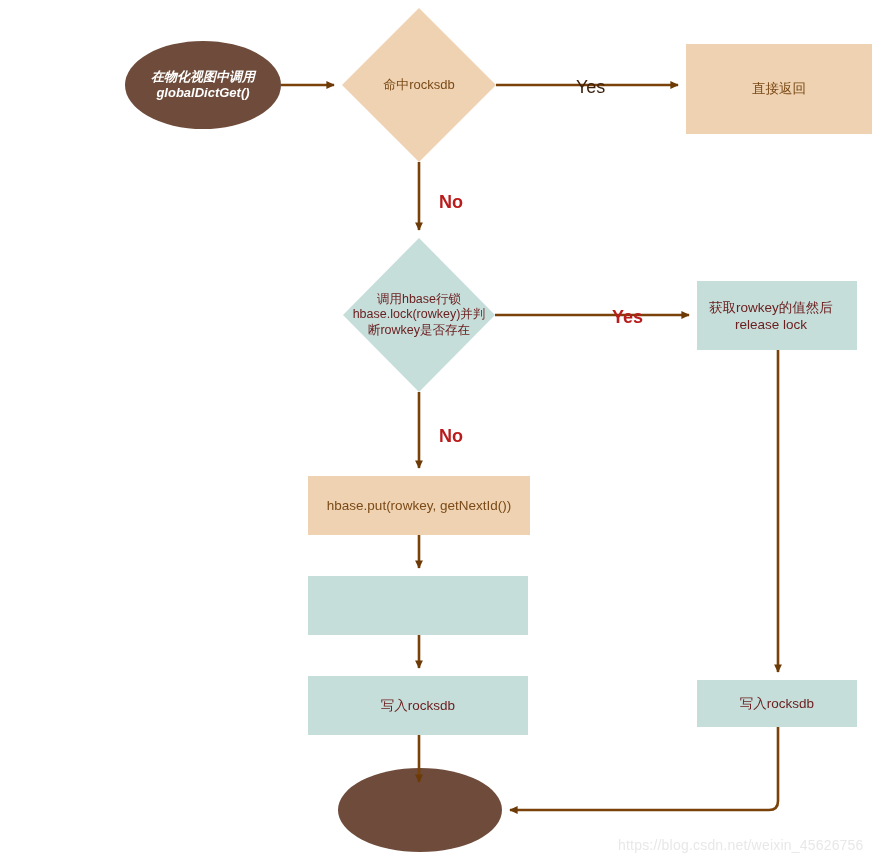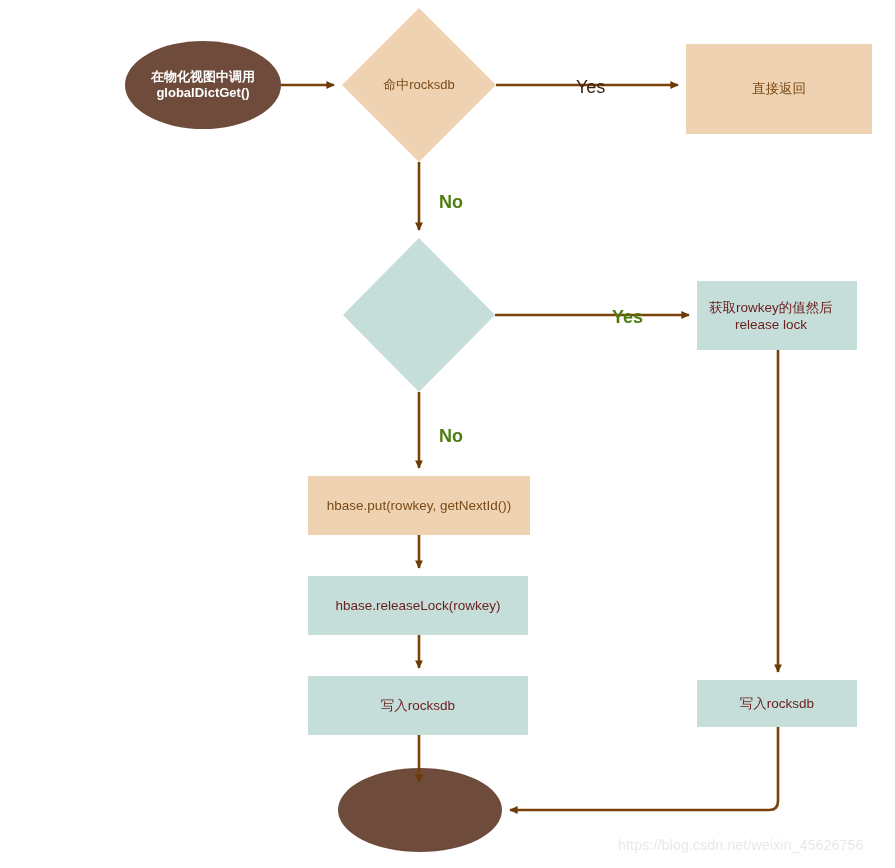--- a/index.html
+++ b/index.html
@@ -31,20 +31,21 @@
     justify-content: center;
     text-align: center;
     line-height: 1.25;
     pointer-events: none;
     white-space: pre-line;
   }
   .lbl-terminator {
     color: #ffffff;
     font-weight: bold;
     font-size: 13px;
+    font-style: italic;
   }
   .lbl-process-tan {
     color: #7a4a18;
     font-size: 13.5px;
   }
   .lbl-process-teal {
     color: #6b2020;
     font-size: 13.5px;
   }
   .lbl-decision-tan {
@@ -56,21 +57,21 @@
     font-size: 12.5px;
   }
   .edge-label {
     position: absolute;
     font-size: 18px;
     color: #3a1f0b;
     white-space: nowrap;
   }
   .edge-label.bold {
     font-weight: bold;
-    color: #4d7c0f;
+    color: #b91c1c;
     padding-left: 34px;
   }
   .watermark {
     position: absolute;
     font-size: 14px;
     color: #e8e8e8;
     white-space: nowrap;
     letter-spacing: 0.2px;
   }
 </style>
@@ -127,27 +128,29 @@
     <path d="M778,727 L778,801 Q778,810 769,810 L510,810" fill="none" stroke="#7a4108" stroke-width="2.6" marker-end="url(#arrowhead)"></path>
   </svg>
 
   <div class="node-label lbl-terminator" style="left:125px; top:63px; width:156px; height:44px;">在物化视图中调用
 globalDictGet()</div>
 
   <div class="node-label lbl-process-tan" style="left:686px; top:74px; width:186px; height:30px;">直接返回</div>
 
   <div class="node-label lbl-decision-tan" style="left:349px; top:70px; width:140px; height:30px;">命中rocksdb</div>
 
+  <div class="node-label lbl-decision-teal" style="left:334px; top:291px; width:170px; height:48px;">调用hbase行锁
+hbase.lock(rowkey)并判
+断rowkey是否存在</div>
 
   <div class="node-label lbl-process-teal" style="left:697px; top:299px; width:148px; height:36px;">获取rowkey的值然后
 release lock</div>
 
   <div class="node-label lbl-process-tan" style="left:308px; top:491px; width:222px; height:30px;">hbase.put(rowkey, getNextId())</div>
 
-  <div class="node-label lbl-process-teal" style="left:308px; top:591px; width:220px; height:30px;">hbase.releaseLock(rowkey)</div>
 
   <div class="node-label lbl-process-teal" style="left:308px; top:691px; width:220px; height:30px;">写入rocksdb</div>
 
   <div class="node-label lbl-process-teal" style="left:697px; top:689px; width:160px; height:30px;">写入rocksdb</div>
 
 
   <div class="edge-label" style="left:576px; top:77px;">Yes</div>
 
   <div class="edge-label bold" style="left:405px; top:192px;">No</div>
 

